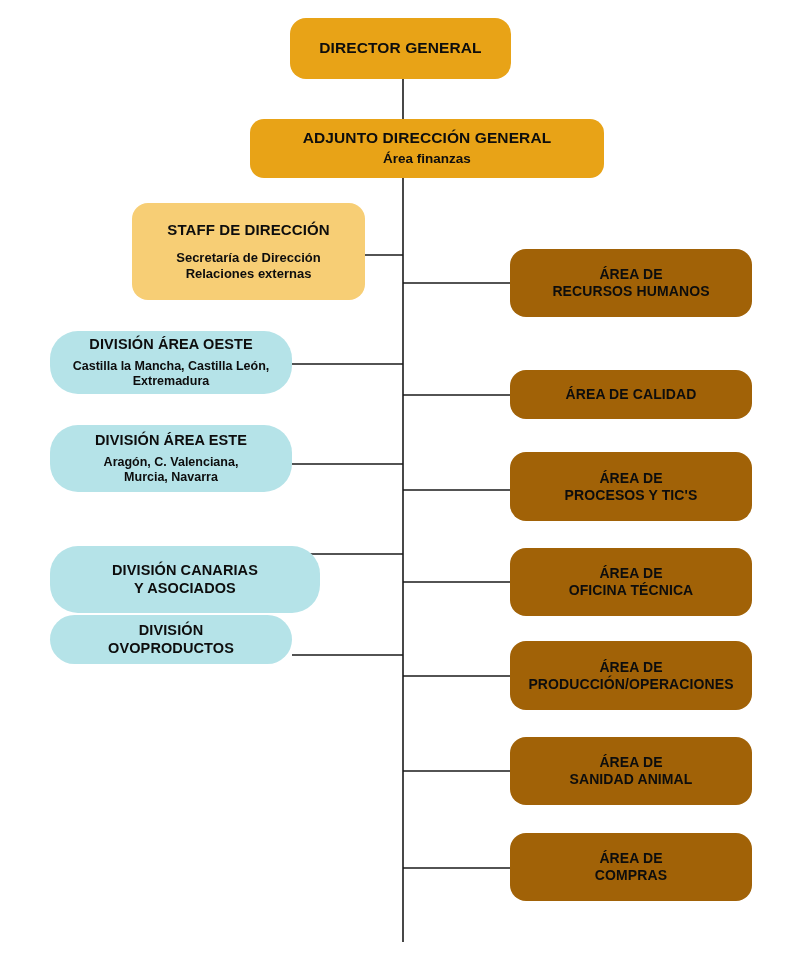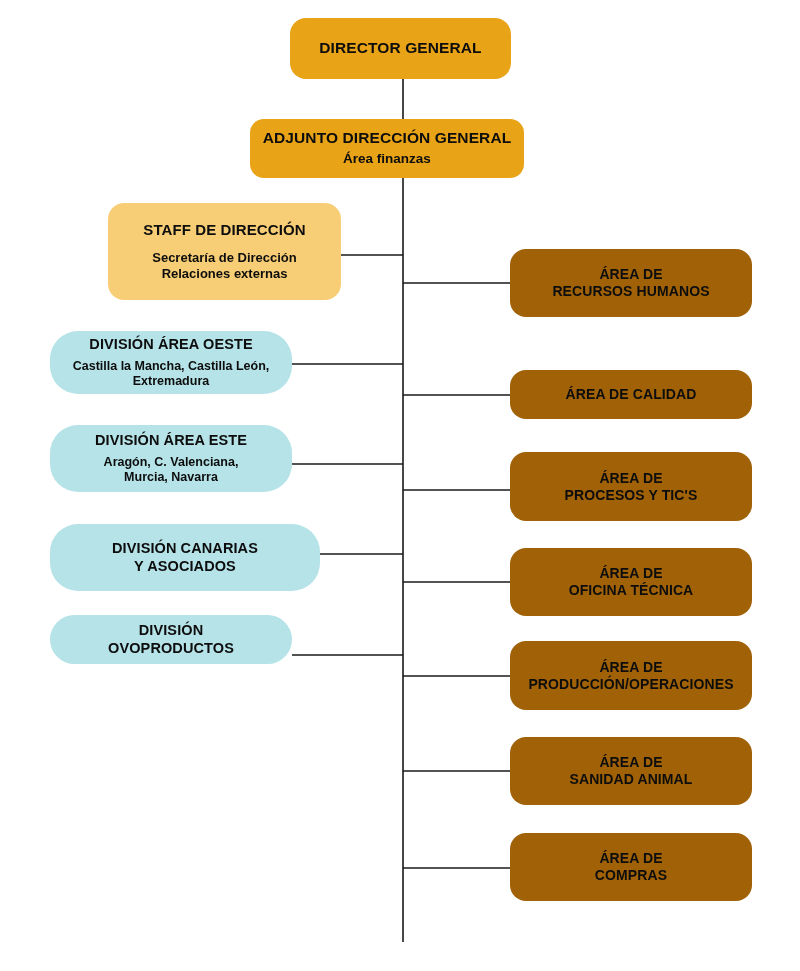--- a/index.html
+++ b/index.html
@@ -59,20 +59,21 @@
   .n-adjunto {
     background: #e8a317;
     border-radius: 14px;
   }
   .n-adjunto .title { font-size: 15.5px; }
   .n-adjunto .subtitle { font-size: 13.5px; margin-top: 4px; }
 
   .n-staff {
     background: #f7ce75;
     border-radius: 16px;
+    margin-left: 24px;
   }
   .n-staff .title { font-size: 15px; }
   .n-staff .subtitle { font-size: 13px; margin-top: 12px; }
 
   .n-division {
     background: #b5e3e8;
     border-radius: 28px;
   }
   .n-division .title { font-size: 14.5px; }
   .n-division .subtitle { font-size: 12.5px; margin-top: 6px; }
@@ -101,37 +102,37 @@
       <line x1="403" y1="582" x2="510" y2="582" stroke="#1a1a1a" stroke-width="1.6"></line>
       <line x1="403" y1="676" x2="510" y2="676" stroke="#1a1a1a" stroke-width="1.6"></line>
       <line x1="403" y1="771" x2="510" y2="771" stroke="#1a1a1a" stroke-width="1.6"></line>
       <line x1="403" y1="868" x2="510" y2="868" stroke="#1a1a1a" stroke-width="1.6"></line>
     </svg>
 
   <div id="node-layer">
       <div class="node n-director" style="left: 290px; top: 18px; width: 221px; height: 61px;">
         <div class="title">DIRECTOR GENERAL</div>
       </div>
-      <div class="node n-adjunto" style="left: 250px; top: 119px; width: 274px; height: 59px;">
+      <div class="node n-adjunto" style="left: 250px; top: 119px; width: 354px; height: 59px;">
         <div class="title">ADJUNTO DIRECCIÓN GENERAL</div>
         <div class="subtitle">Área finanzas</div>
       </div>
       <div class="node n-staff" style="left: 108px; top: 203px; width: 233px; height: 97px;">
         <div class="title">STAFF DE DIRECCIÓN</div>
         <div class="subtitle">Secretaría de Dirección<br>Relaciones externas</div>
       </div>
       <div class="node n-division" style="left: 50px; top: 331px; width: 242px; height: 63px;">
         <div class="title">DIVISIÓN ÁREA OESTE</div>
         <div class="subtitle">Castilla la Mancha, Castilla León,<br>Extremadura</div>
       </div>
       <div class="node n-division" style="left: 50px; top: 425px; width: 242px; height: 67px;">
         <div class="title">DIVISIÓN ÁREA ESTE</div>
         <div class="subtitle">Aragón, C. Valenciana,<br>Murcia, Navarra</div>
       </div>
-      <div class="node n-division" style="left: 50px; top: 524px; width: 270px; height: 67px;">
+      <div class="node n-division" style="left: 50px; top: 546px; width: 270px; height: 67px;">
         <div class="title">DIVISIÓN CANARIAS<br>Y ASOCIADOS</div>
       </div>
       <div class="node n-division" style="left: 50px; top: 615px; width: 242px; height: 49px;">
         <div class="title">DIVISIÓN<br>OVOPRODUCTOS</div>
       </div>
       <div class="node n-area" style="left: 510px; top: 249px; width: 242px; height: 68px;">
         <div class="title">ÁREA DE<br>RECURSOS HUMANOS</div>
       </div>
       <div class="node n-area" style="left: 510px; top: 370px; width: 242px; height: 49px;">
         <div class="title">ÁREA DE CALIDAD</div>

